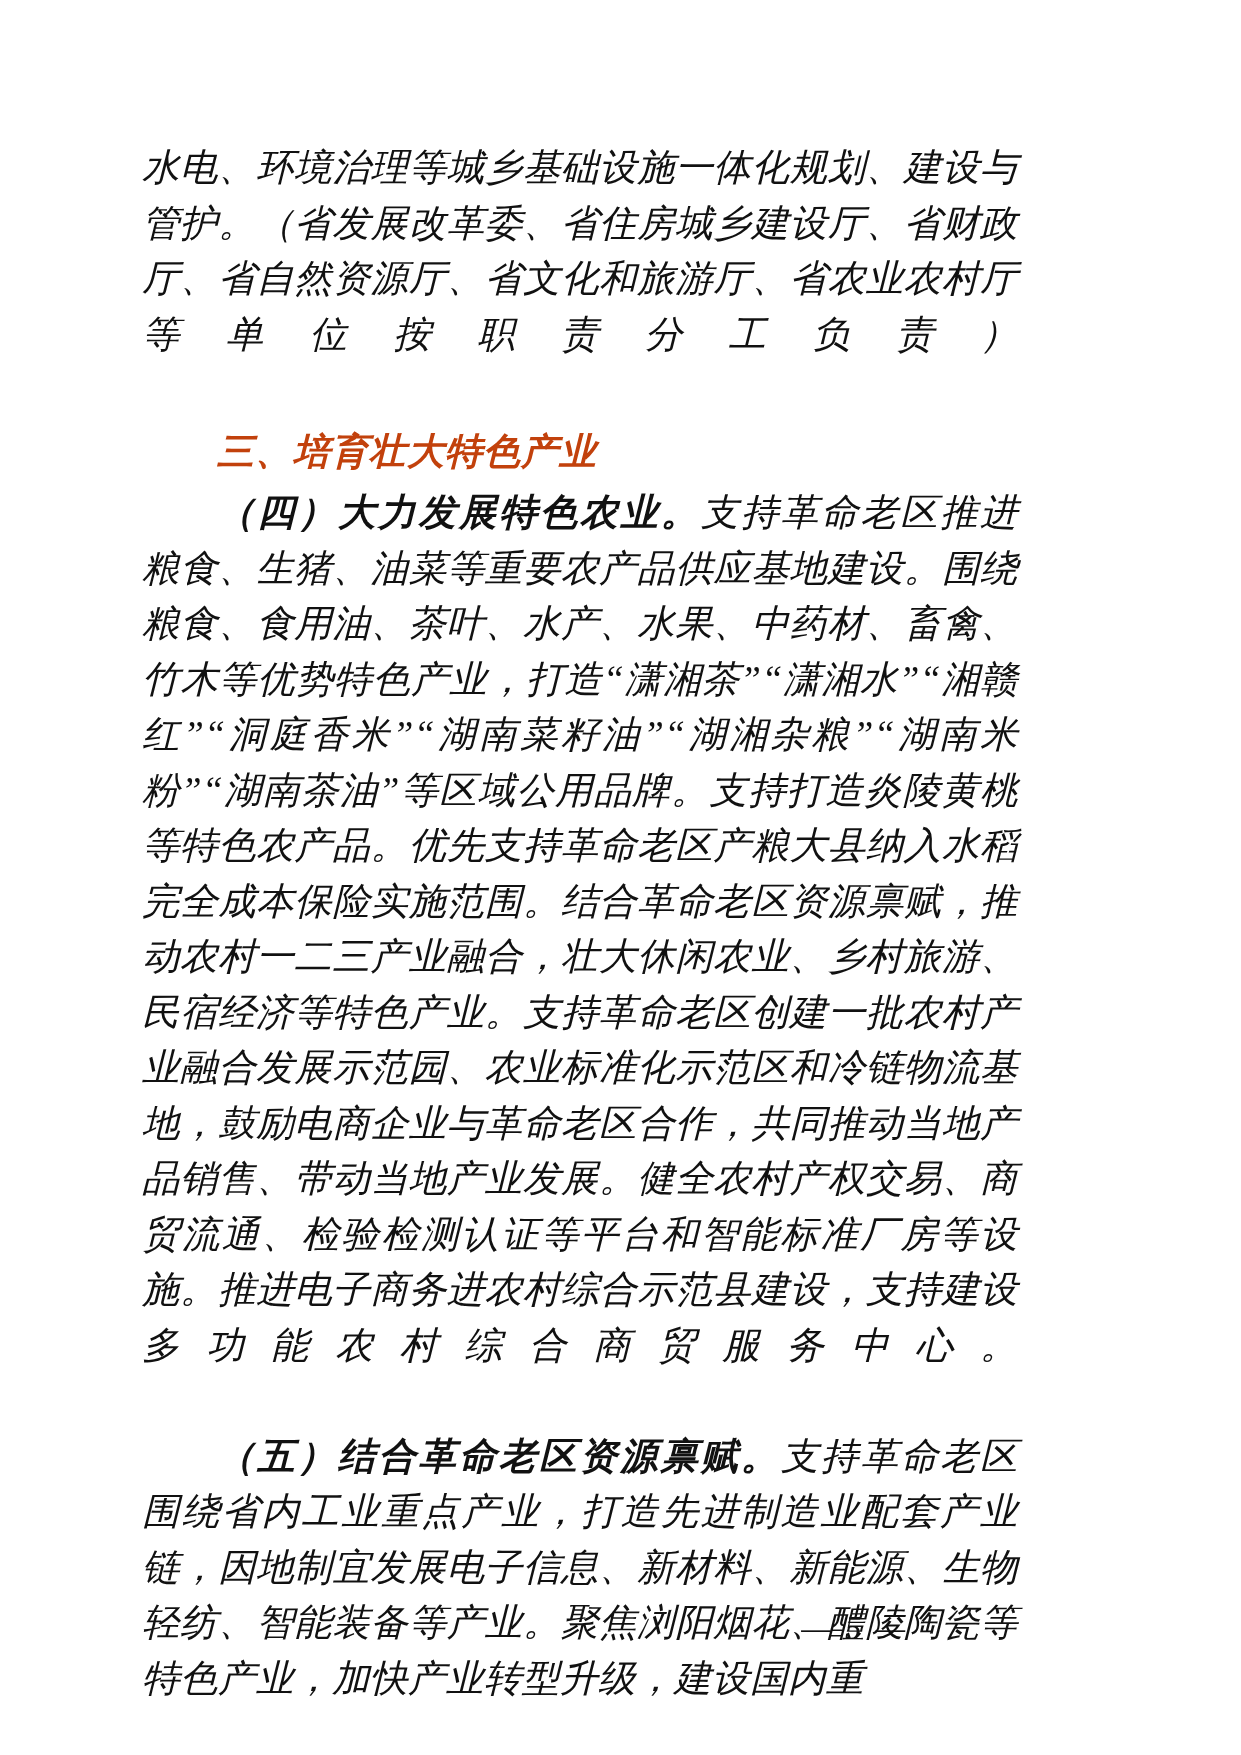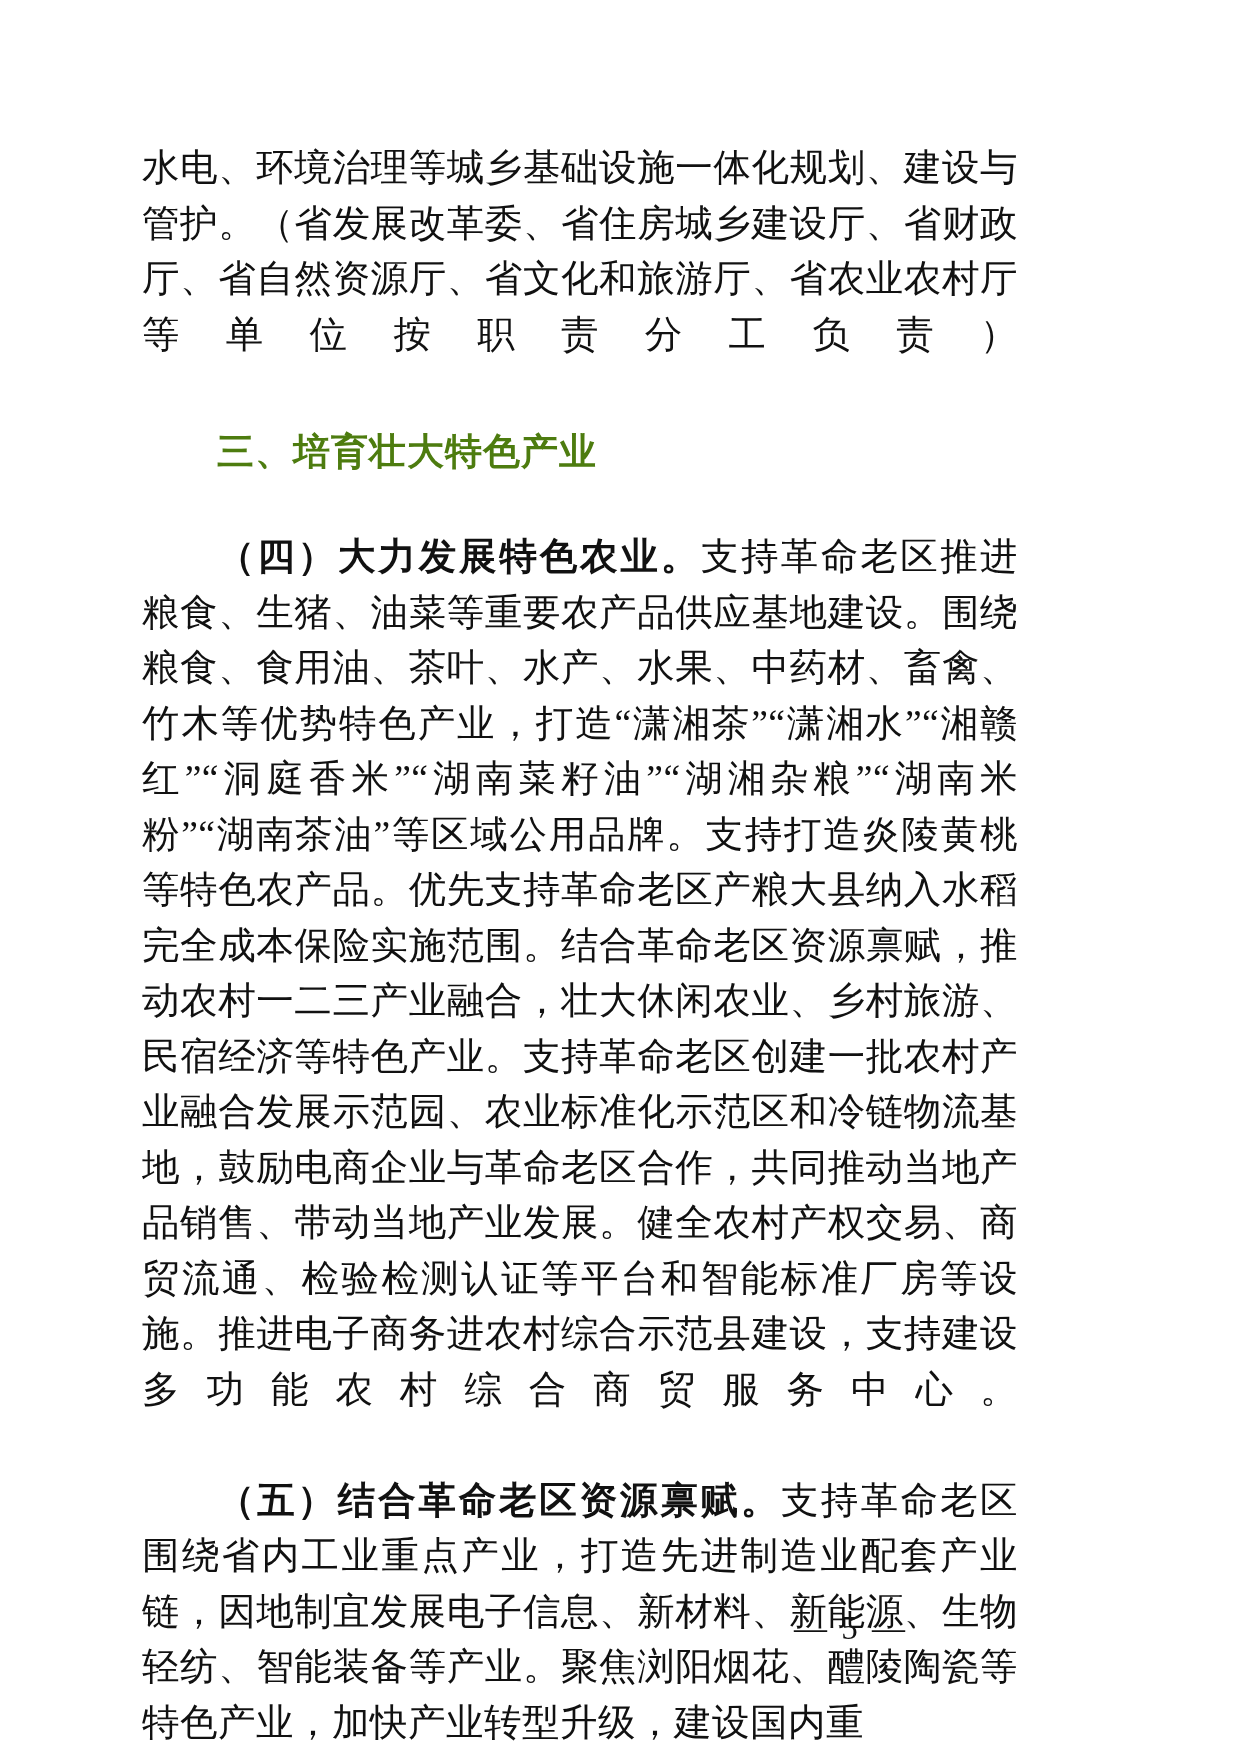--- a/index.html
+++ b/index.html
@@ -10,20 +10,21 @@
   body {
     font-family: "Liberation Serif", "DejaVu Serif", serif;
   }
   .page {
     position: relative;
     width: 1058px;
     height: 1755px;
     background: #ffffff;
     overflow: hidden;
     box-sizing: border-box;
+    font-style: italic;
   }
   .content {
     position: absolute;
     left: 142px;
     top: 140px;
     width: 876px;
   }
   
   .para {
     font-family: "Liberation Serif", "DejaVu Serif", serif;
@@ -33,40 +34,39 @@
     text-align: justify;
     text-justify: inter-character;
     letter-spacing: 0.5px;
     margin: 0 0 0 0;
     text-indent: 0;
     word-break: break-all;
     -webkit-font-feature-settings: "palt" 0;
   }
   .para.indent {
     text-indent: 75px;
-    margin-top: 44px;
   }
   .para + .para {
     margin-top: 0;
   }
   
   .para::after {
     content: "";
     display: inline-block;
     width: 100%;
   }
   .para.nostretch::after { display: none; }
 
   
   .heading {
     font-family: "DejaVu Sans", "Liberation Sans", sans-serif;
     font-weight: 700;
     font-size: 37px;
     line-height: 55.5px;
-    color: #4d7c0f;
+    color: #c2410c;
     text-indent: 75px;
     letter-spacing: 1px;
     margin: 0;
   }
   
   .lead {
     font-weight: 700;
     font-family: "Liberation Serif", "DejaVu Serif", serif;
     letter-spacing: 1px;
   }

